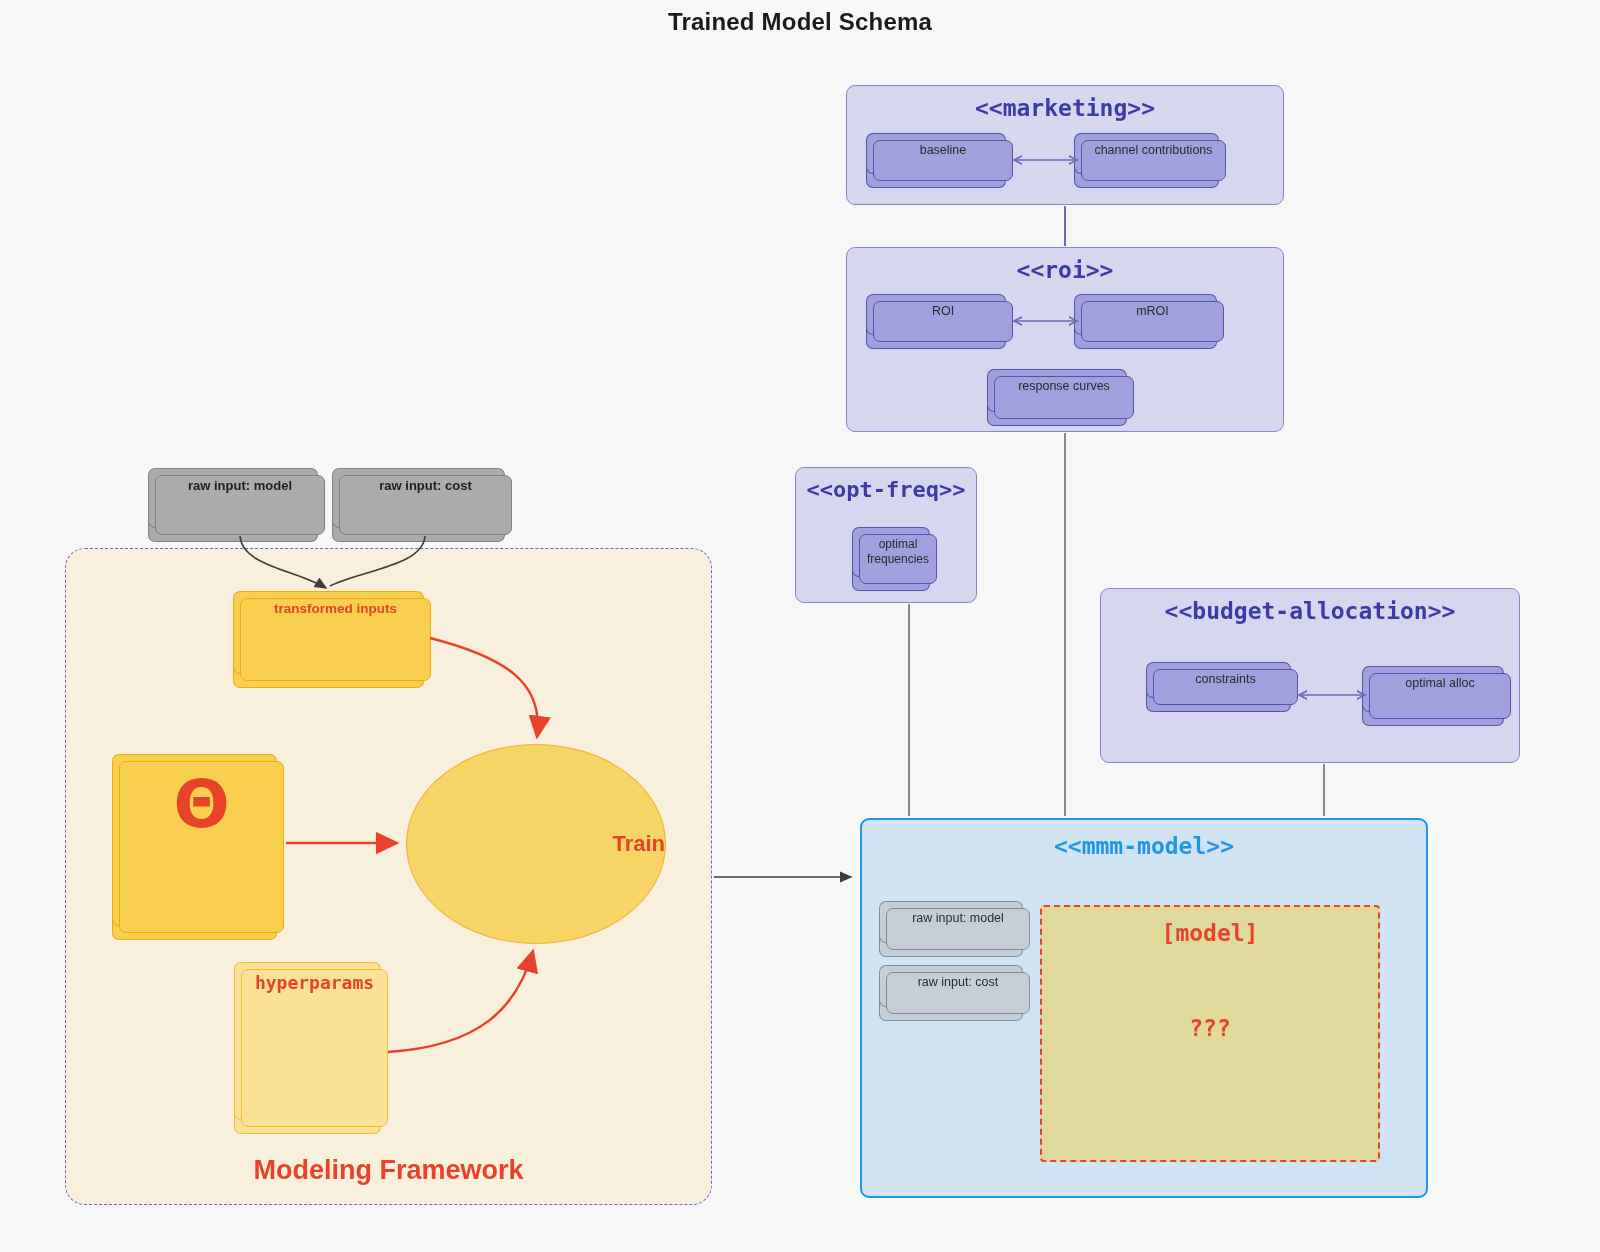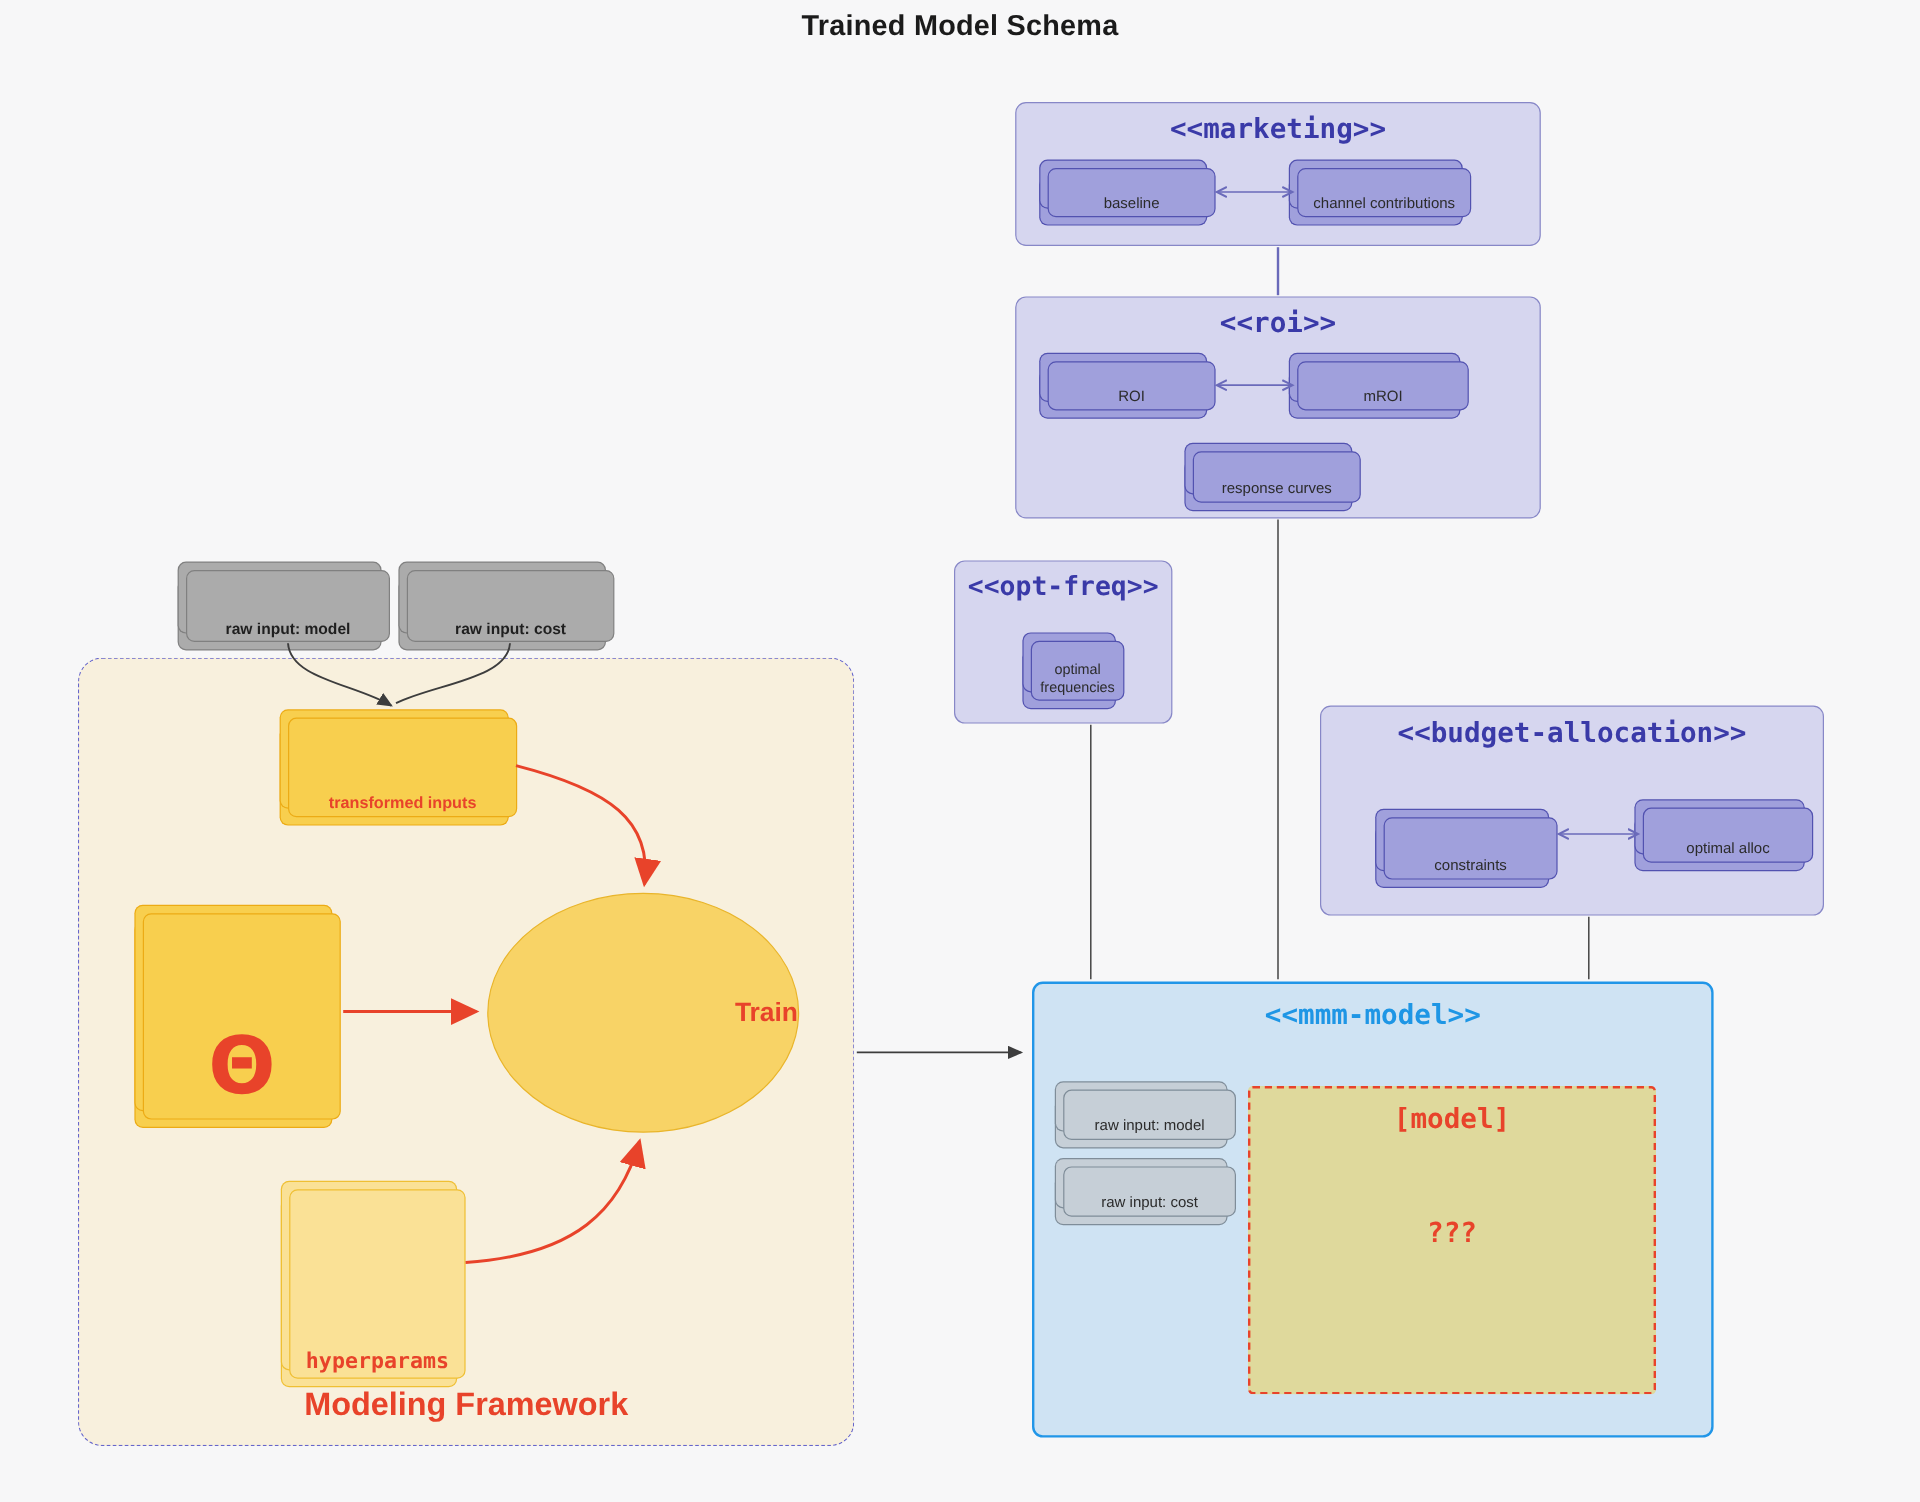--- a/index.html
+++ b/index.html
@@ -23,21 +23,21 @@
   .c-mmm { background:var(--mmmBg); border:2.4px solid var(--mmmBorder); }
   .c-mmm .c-title { color:var(--mmmTitleColor); padding-top:13px; }
   .c-framework {
     background:var(--frameworkBg); border:1.8px dashed var(--frameworkBorder); border-radius:4px;
   }
   .fw-label {
     position:absolute; bottom:18px; left:0; width:100%; text-align:center;
     font-size:27px; font-weight:bold; color:var(--accentRed);
   }
   .node {
-    position:absolute; display:flex; align-items:flex-end; justify-content:center;
+    position:absolute; display:flex; align-items:flex-start; justify-content:center;
     text-align:center; font-size:12.5px; color:var(--nodeTextColor);
     border-radius:7px; line-height:1.25; padding:2px;
   }
   .stack-purple {
     background:var(--nodePurpleBg); border:1px solid var(--nodePurpleBorder);
     box-shadow:-7px -7px 0 -1px var(--nodePurpleBg), -7px -7px 0 0 var(--nodePurpleBorder),
                -7px  7px 0 -1px var(--nodePurpleBg), -7px  7px 0 0 var(--nodePurpleBorder);
   }
   .stack-gray {
     background:var(--grayNodeBg); border:1px solid var(--grayNodeBorder); font-weight:bold; font-size:13px;
@@ -123,21 +123,21 @@
 
   <div class="container c-purple" style="left:795px; top:467px; width:182px; height:136px;">
     <div class="c-title" style="font-size:22px;">&lt;&lt;opt-freq&gt;&gt;</div>
     <div class="node stack-purple" style="left:63px; top:66px; width:78px; height:50px; font-size:12px;">
       <span>optimal frequencies</span>
     </div>
   </div>
 
   <div class="container c-purple" style="left:1100px; top:588px; width:420px; height:175px;">
     <div class="c-title">&lt;&lt;budget-allocation&gt;&gt;</div>
-    <div class="node stack-purple" style="left:52px; top:92px; width:145px; height:52px;">
+    <div class="node stack-purple" style="left:52px; top:80px; width:145px; height:36px;">
       <span>constraints</span>
     </div>
     <div class="node stack-purple" style="left:268px; top:84px; width:142px; height:46px;">
       <span>optimal alloc</span>
     </div>
   </div>
 
   <div class="container c-mmm" style="left:860px; top:818px; width:568px; height:380px;">
     <div class="c-title">&lt;&lt;mmm-model&gt;&gt;</div>
     <div class="node stack-bluegray" style="left:24px; top:88px; width:144px; height:42px;">
@@ -155,21 +155,21 @@
   <div class="container c-framework" style="left:65px; top:548px; width:647px; height:657px;border-radius:20px;">
     <div class="node stack-yellow t-red-bold" style="left:174px; top:49px; width:191px; height:83px;">
       <span>transformed inputs</span>
     </div>
     <div class="node stack-yellow" style="left:53px; top:212px; width:165px; height:172px;">
       <span class="theta">Θ</span>
     </div>
     <div class="train-ellipse" style="left:340px; top:195px; width:260px; height:200px;">
       <span>Train</span>
     </div>
-    <div class="node stack-hyper t-mono-red" style="left:175px; top:442px; width:147px; height:158px;">
+    <div class="node stack-hyper t-mono-red" style="left:175px; top:420px; width:147px; height:158px;">
       <span>hyperparams</span>
     </div>
     <div class="fw-label">Modeling Framework</div>
   </div>
 
   <div class="node stack-gray" style="left:155px; top:475px; width:170px; height:60px;">
     <span>raw input: model</span>
   </div>
   <div class="node stack-gray" style="left:339px; top:475px; width:173px; height:60px;">
     <span>raw input: cost</span>

